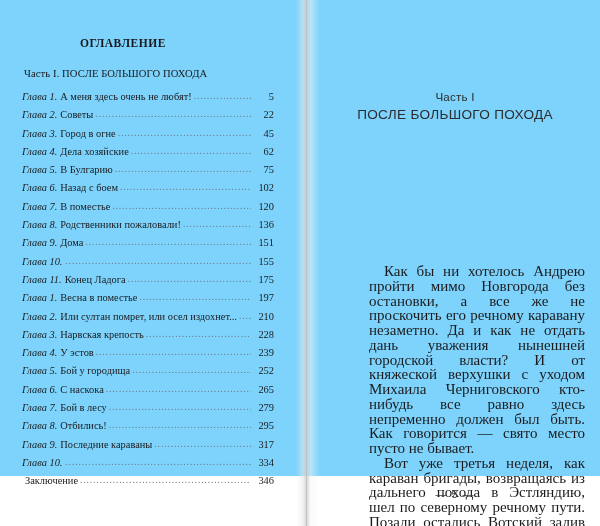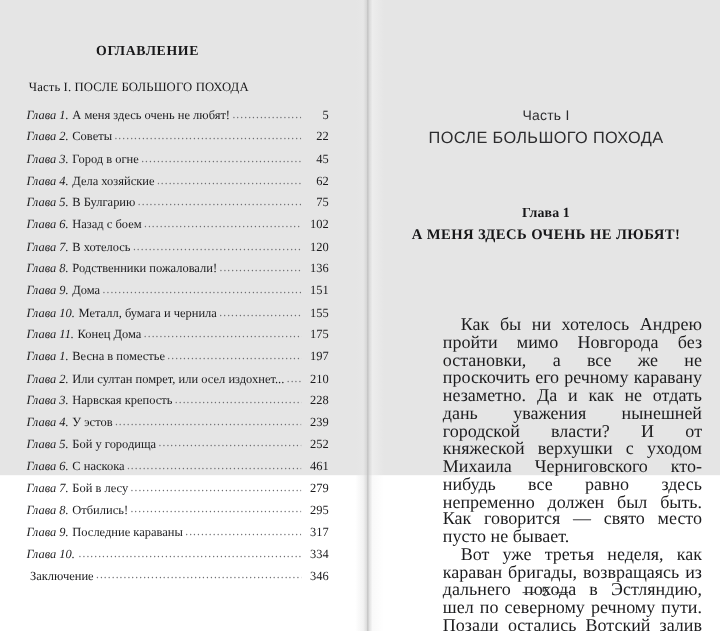--- a/index.html
+++ b/index.html
@@ -9,22 +9,22 @@
   body {
     width: 600px;
     height: 526px;
     background: #ffffff;
     font-family: "Liberation Serif", serif;
     overflow: hidden;
   }
   .book {
     position: relative;
     width: 600px;
-    height: 396px;
-    background: #e5e5e5;
+    height: 476px;
+    background: #7dd3fc;
   }
 
   
   .gutter {
     position: absolute;
     top: 0;
     left: 296px;
     width: 24px;
     height: 526px;
     background: linear-gradient(to right,
@@ -234,45 +234,44 @@
           <span class="toc-page">75</span>
         </div>
         <div class="toc-row">
           <span class="toc-ch">Глава 6.</span>
           <span class="toc-name">Назад с боем</span>
           <span class="toc-dots">................................................................................</span>
           <span class="toc-page">102</span>
         </div>
         <div class="toc-row">
           <span class="toc-ch">Глава 7.</span>
-          <span class="toc-name">В хотелось</span>
+          <span class="toc-name">В поместье</span>
           <span class="toc-dots">................................................................................</span>
           <span class="toc-page">120</span>
         </div>
         <div class="toc-row">
           <span class="toc-ch">Глава 8.</span>
           <span class="toc-name">Родственники пожаловали!</span>
           <span class="toc-dots">................................................................................</span>
           <span class="toc-page">136</span>
         </div>
         <div class="toc-row">
           <span class="toc-ch">Глава 9.</span>
           <span class="toc-name">Дома</span>
           <span class="toc-dots">................................................................................</span>
           <span class="toc-page">151</span>
         </div>
         <div class="toc-row">
           <span class="toc-ch">Глава 10.</span>
-          <span class="toc-name">Металл, бумага и чернила</span>
           <span class="toc-dots">................................................................................</span>
           <span class="toc-page">155</span>
         </div>
         <div class="toc-row">
           <span class="toc-ch">Глава 11.</span>
-          <span class="toc-name">Конец Дома</span>
+          <span class="toc-name">Конец Ладога</span>
           <span class="toc-dots">................................................................................</span>
           <span class="toc-page">175</span>
         </div>
         <div class="toc-row">
           <span class="toc-ch">Глава 1.</span>
           <span class="toc-name">Весна в поместье</span>
           <span class="toc-dots">................................................................................</span>
           <span class="toc-page">197</span>
         </div>
         <div class="toc-row">
@@ -296,21 +295,21 @@
         <div class="toc-row">
           <span class="toc-ch">Глава 5.</span>
           <span class="toc-name">Бой у городища</span>
           <span class="toc-dots">................................................................................</span>
           <span class="toc-page">252</span>
         </div>
         <div class="toc-row">
           <span class="toc-ch">Глава 6.</span>
           <span class="toc-name">С наскока</span>
           <span class="toc-dots">................................................................................</span>
-          <span class="toc-page">461</span>
+          <span class="toc-page">265</span>
         </div>
         <div class="toc-row">
           <span class="toc-ch">Глава 7.</span>
           <span class="toc-name">Бой в лесу</span>
           <span class="toc-dots">................................................................................</span>
           <span class="toc-page">279</span>
         </div>
         <div class="toc-row">
           <span class="toc-ch">Глава 8.</span>
           <span class="toc-name">Отбились!</span>
@@ -337,24 +336,20 @@
       </div>
   </div>
 
   <div class="gutter"></div>
   <div class="gutter-line"></div>
 
   <div class="page-right">
     <div class="part-title">
       <span class="l1">Часть I</span>
       <span class="l2">ПОСЛЕ БОЛЬШОГО ПОХОДА</span>
-    </div>
-    <div class="chap-title">
-      <span class="c1">Глава 1</span>
-      <span class="c2">А МЕНЯ ЗДЕСЬ ОЧЕНЬ НЕ ЛЮБЯТ!</span>
     </div>
     <div class="body-text">
         <p>Как бы ни хотелось Андрею пройти мимо Новгорода без остановки, а все же не проскочить его речному каравану незаметно. Да и как не отдать дань уважения нынешней городской власти? И от княжеской верхушки с уходом Михаила Черниговского кто-нибудь все равно здесь непременно должен был быть. Как говорится — свято место пусто не бывает.</p>
         <p>Вот уже третья неделя, как караван бригады, возвращаясь из дальнего похода в Эстляндию, шел по северному речному пути. Позади остались Вотский залив Балтики, Нева и Ладога, а до стольного города уже было меньше суток спокойного хода. Проплывающие по обоим берегам Волхова картины Водской пятины глаз не радовали. Всегда такие полнолюдные деревеньки и хутора выглядели сейчас как после большого вражеского нашествия. Всюду теперь царило столь непривычное для этих обжитых мест запустение.</p>
       </div>
     <div class="folio">— 5 —</div>
   </div>
 
 </div>
 

